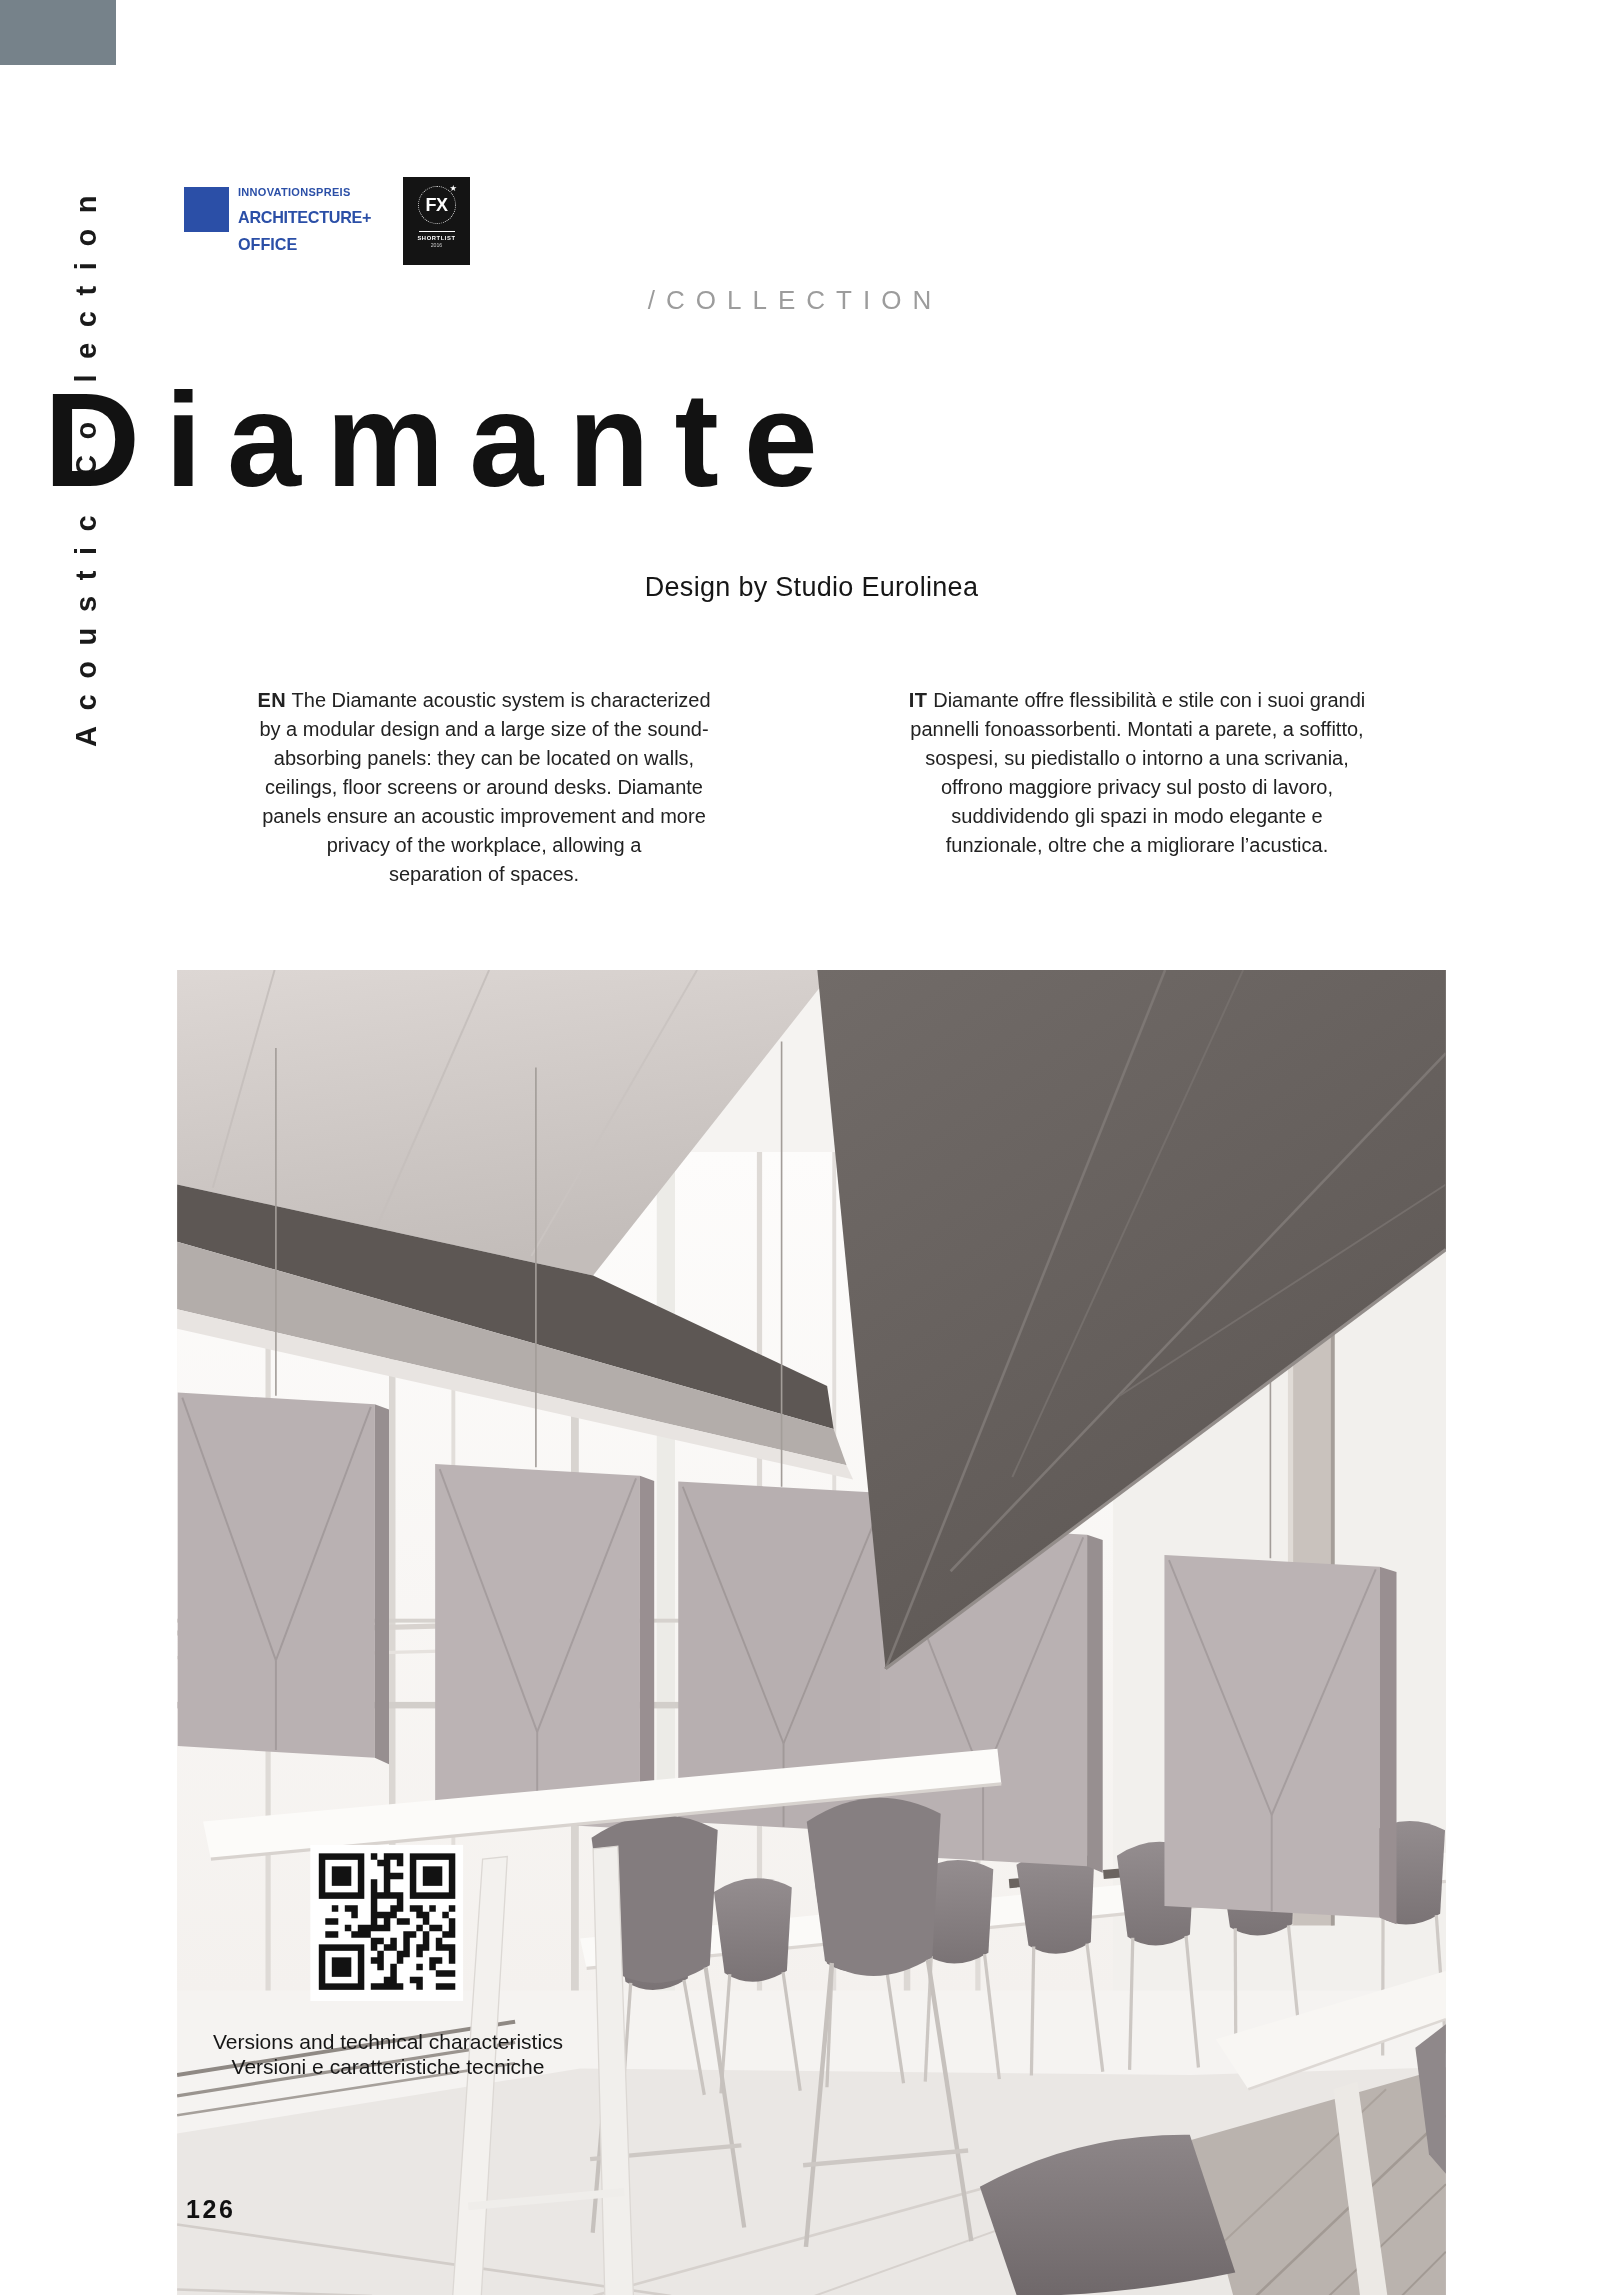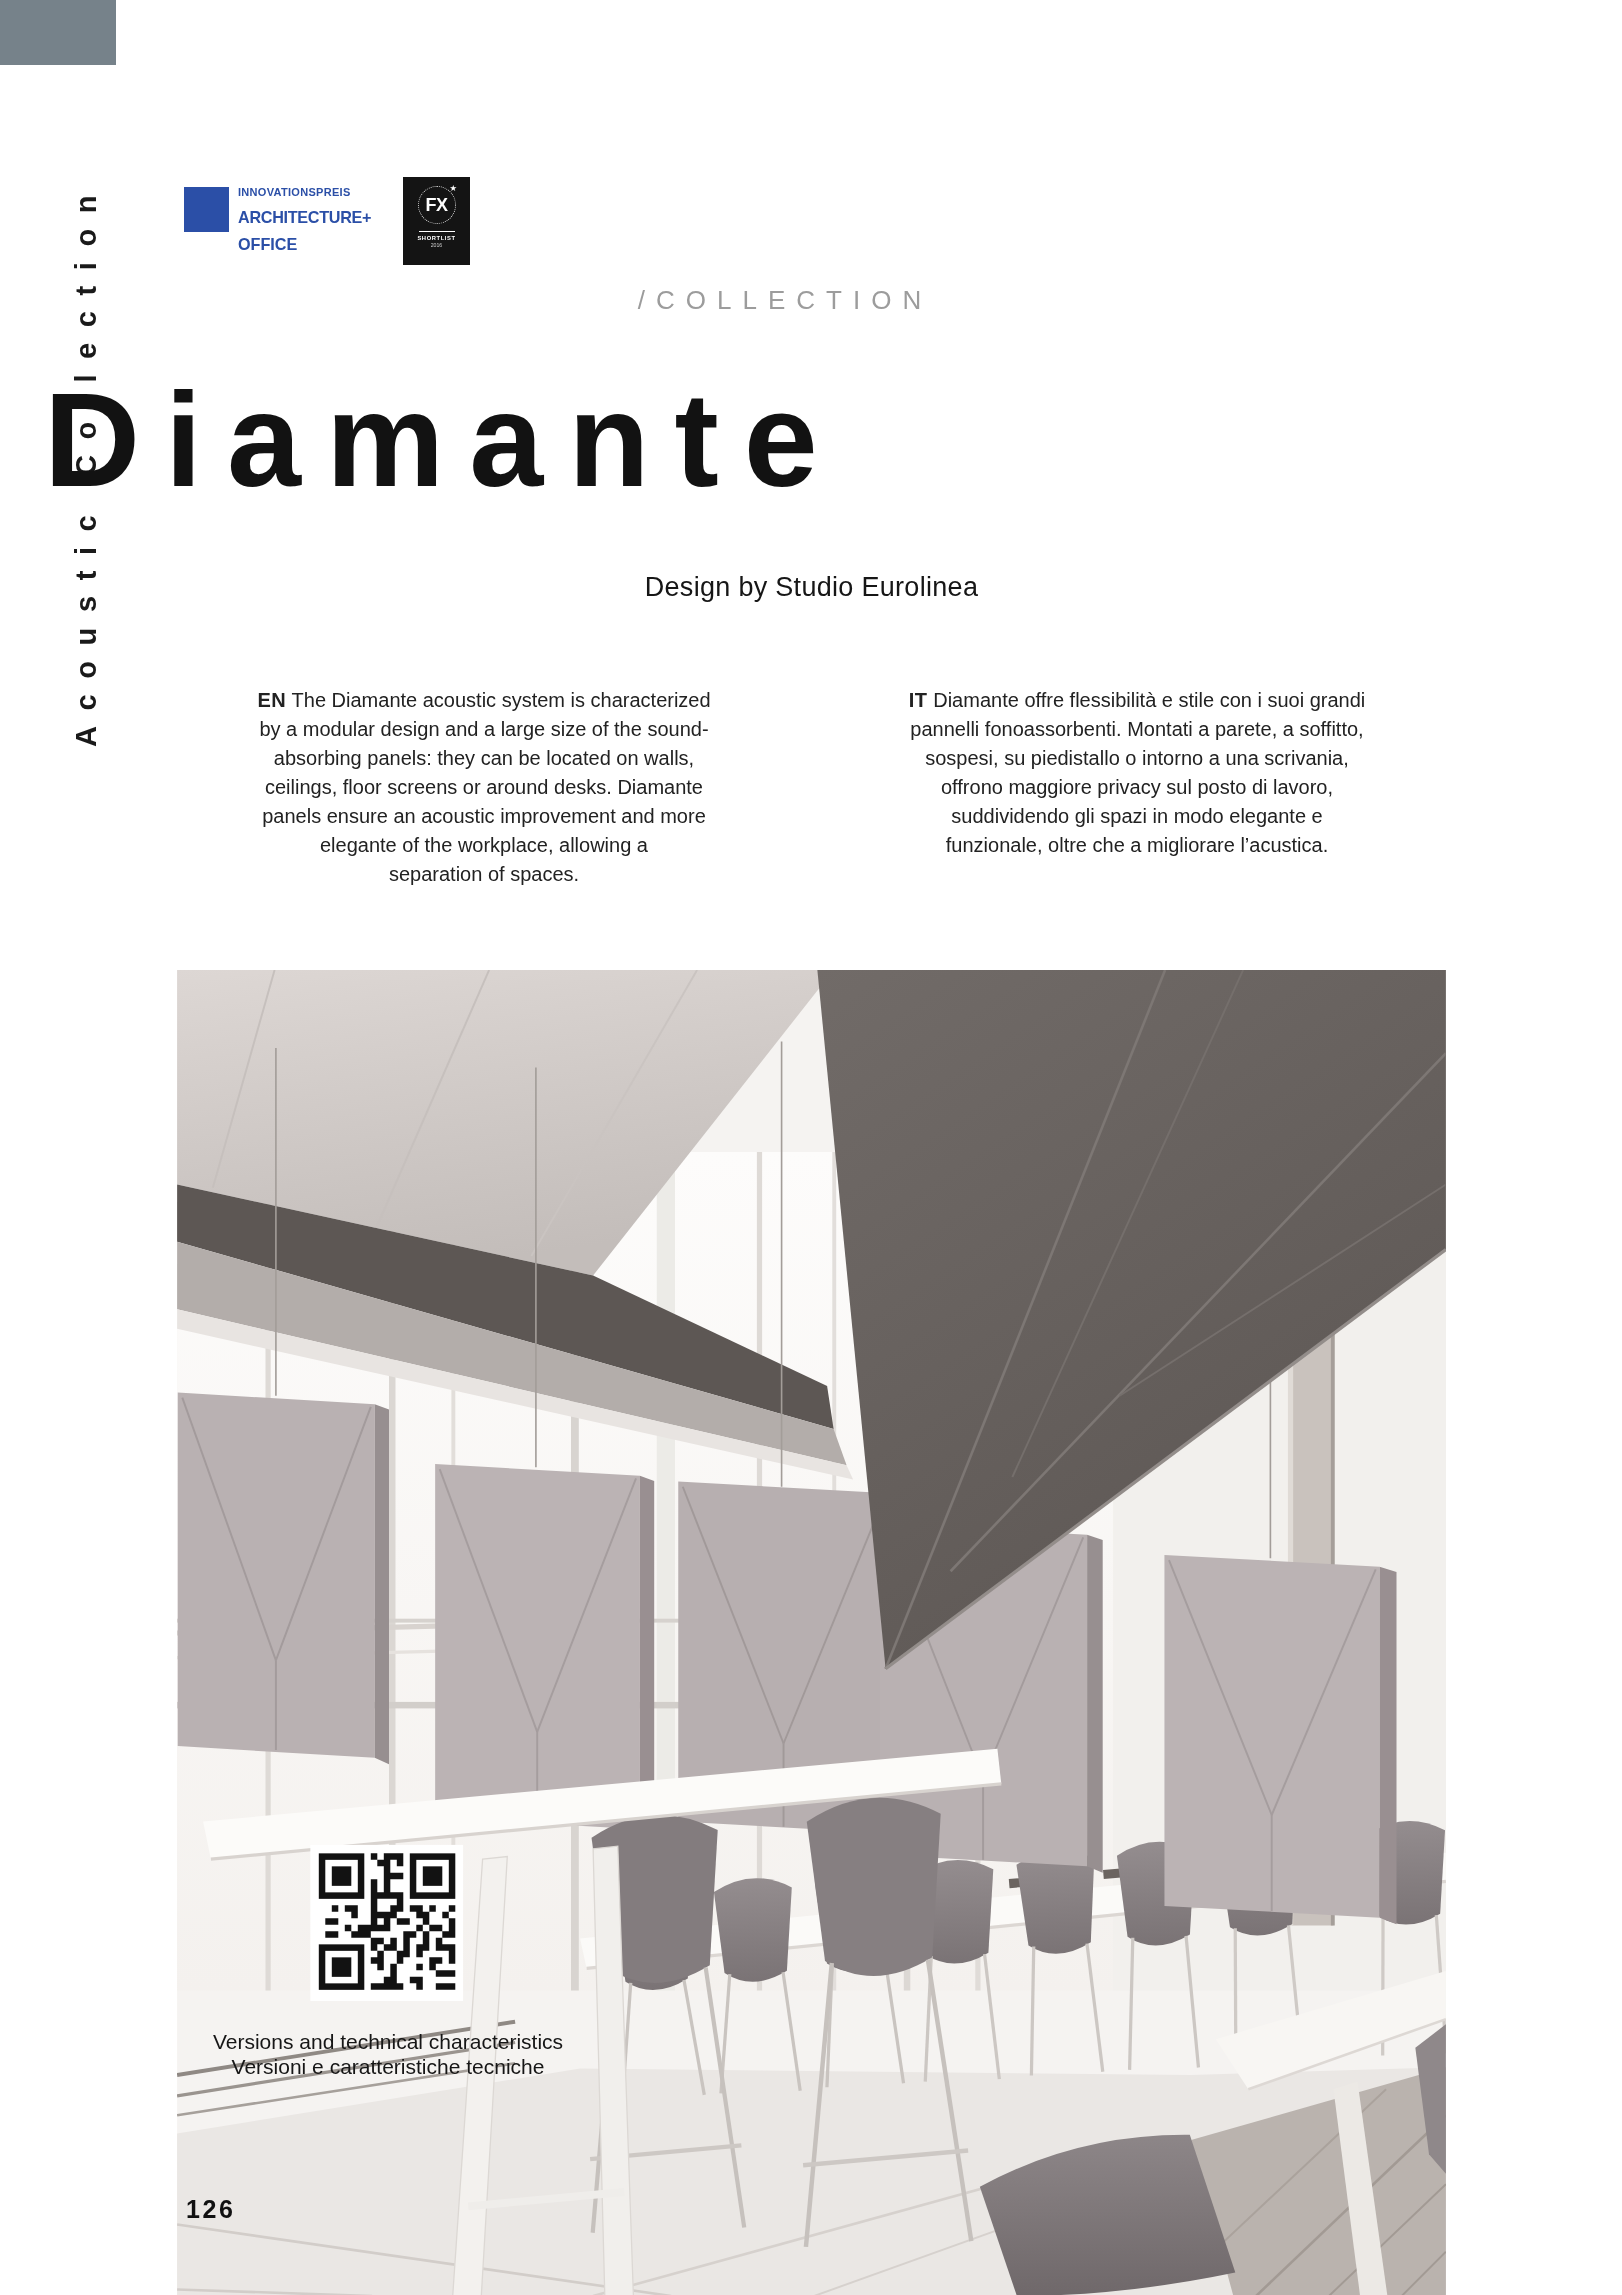--- a/index.html
+++ b/index.html
@@ -32,21 +32,21 @@
     border:1.3px dotted rgba(255,255,255,.85);display:flex;align-items:center;justify-content:center;
     position:relative;
   }
   .fx-brand{font-size:18px;font-weight:700;letter-spacing:-0.6px;}
   .fx-star{position:absolute;right:-2.6px;top:-3.9px;font-size:8.4px;}
   .fx-rule{width:36px;height:1.3px;background:#fff;margin-top:6.5px;}
   .fx-shortlist{font-size:5.8px;letter-spacing:0.6px;margin-top:3.2px;font-weight:700;}
   .fx-year{font-size:5.2px;margin-top:1.3px;color:#cfcfcf;}
   
   .kicker{
-    position:absolute;left:8px;width:1554px;top:285px;text-align:center;
+    position:absolute;left:18px;width:1554px;top:285px;text-align:center;
     font-size:26px;letter-spacing:11px;color:#9c9c9c;font-weight:500;
   }
   .title{
     position:absolute;left:0;width:1311px;top:374px;text-align:left;
     font-size:133px;font-weight:700;letter-spacing:25px;color:#121212;line-height:1;margin-left:44px;
   }
   .designer{
     position:absolute;left:0;width:1623px;top:572px;text-align:center;
     font-size:27px;font-weight:400;color:#161616;letter-spacing:0.3px;
   }
@@ -104,21 +104,21 @@
   <div class="title">Diamante</div>
   <div class="designer">Design by Studio Eurolinea</div>
 
   <div class="intro-col en">
     <b>EN</b>
     <span class="lines">The Diamante acoustic system is characterized
 by a modular design and a large size of the sound-
 absorbing panels: they can be located on walls,
 ceilings, floor screens or around desks. Diamante
 panels ensure an acoustic improvement and more
-elegante of the workplace, allowing a
+privacy of the workplace, allowing a
 separation of spaces.</span>
   </div>
   <div class="intro-col it">
     <b>IT</b>
     <span class="lines">Diamante offre flessibilità e stile con i suoi grandi
 pannelli fonoassorbenti. Montati a parete, a soffitto,
 sospesi, su piedistallo o intorno a una scrivania,
 offrono maggiore privacy sul posto di lavoro,
 suddividendo gli spazi in modo elegante e
 funzionale, oltre che a migliorare l’acustica.</span>

